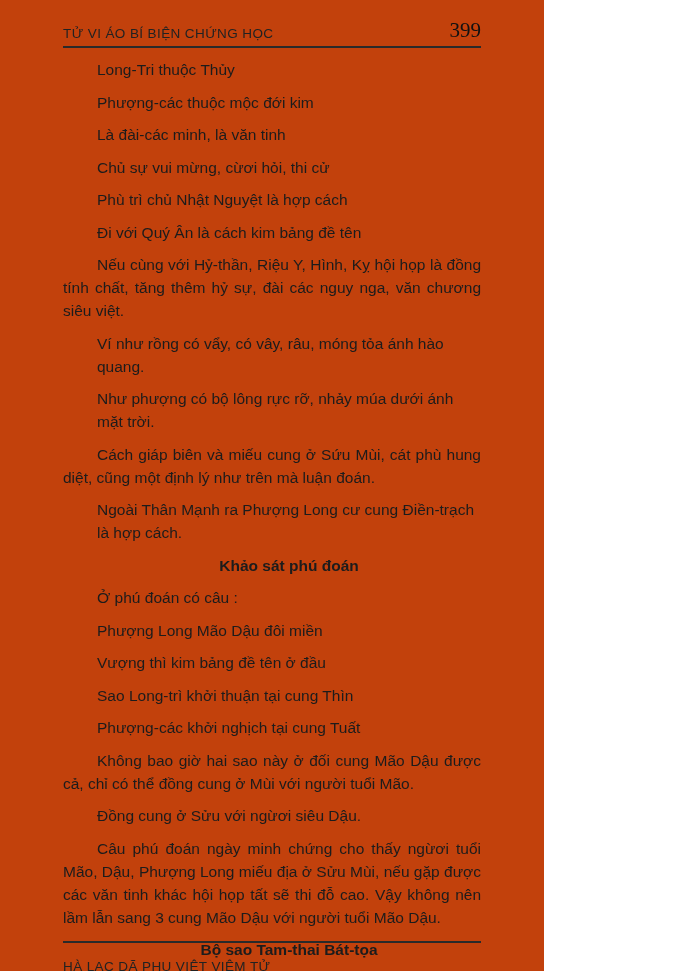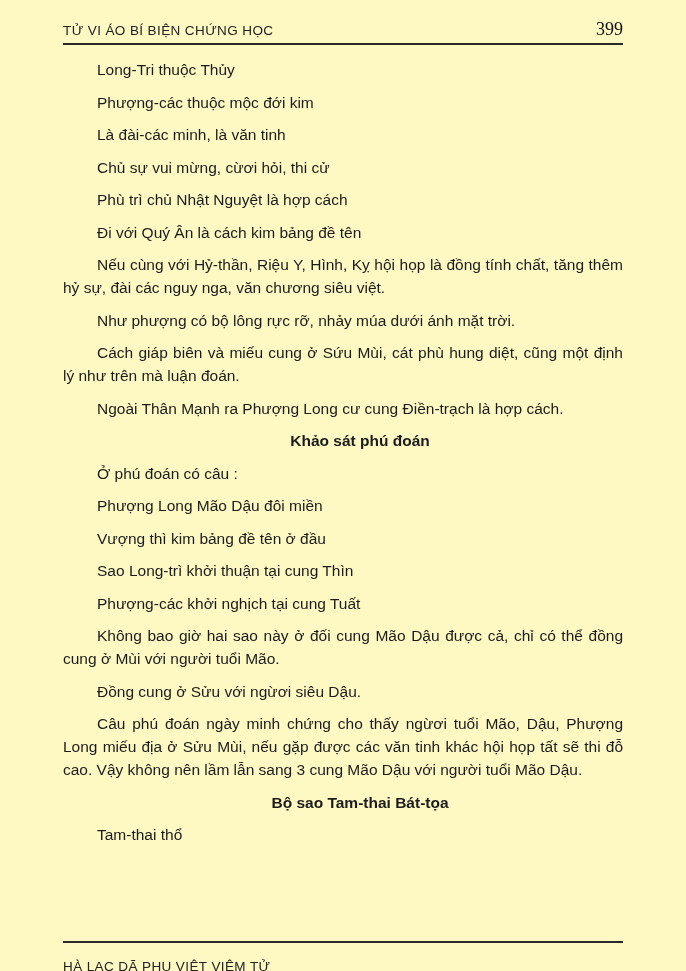--- a/index.html
+++ b/index.html
@@ -1,38 +1,38 @@
 <!DOCTYPE html>
 <html lang="vi"><head>
 <meta charset="utf-8">
 <title>Scanned book page</title>
 <style>
   html, body { margin:0; padding:0; background:#ffffff; }
   .page {
     position:relative;
-    width:686px; height:971px;
-    background:#fef9c3;
+    width:544px; height:971px;
+    background:#c2410c;
     color:#1c1c1c;
     font-family:"Liberation Sans", sans-serif;
     overflow:hidden;
     text-decoration:underline;
   }
   
   .header {
     position:absolute; left:63px; right:63px; top:20px;
     border-bottom:2px solid #2a2a2a;
     padding-bottom:5px;
     display:flex; justify-content:space-between; align-items:flex-end;
   }
   .header-title {
     font-size:13.5px; letter-spacing:0.4px; color:#222;
   }
   .page-number {
     font-family:"Liberation Serif", serif;
-    font-size:18px; color:#111;
+    font-size:21px; color:#111;
     line-height:1;
   }
   
   .content {
     position:absolute; left:63px; right:63px; top:58px;
   }
   .content p {
     margin:0 0 9.5px 0;
     font-size:15.5px;
     line-height:23px;
@@ -59,20 +59,21 @@
   </div>
 
   <div class="content">
     <p class="line">Long-Tri thuộc Thủy</p>
     <p class="line">Phượng-các thuộc mộc đới kim</p>
     <p class="line">Là đài-các minh, là văn tinh</p>
     <p class="line">Chủ sự vui mừng, cừơi hỏi, thi cử</p>
     <p class="line">Phù trì chủ Nhật Nguyệt là hợp cách</p>
     <p class="line">Đi với Quý Ân là cách kim bảng đề tên</p>
     <p class="para">Nếu cùng với Hỷ-thần, Riệu Y, Hình, Kỵ hội họp là đồng tính chất, tăng thêm hỷ sự, đài các nguy nga, văn chương siêu việt.</p>
+    <p class="line">Ví như rồng có vẩy, có vây, râu, móng tỏa ánh hào quang.</p>
     <p class="line">Như phượng có bộ lông rực rỡ, nhảy múa dưới ánh mặt trời.</p>
     <p class="para">Cách giáp biên và miếu cung ở Sứu Mùi, cát phù hung diệt, cũng một định lý như trên mà luận đoán.</p>
     <p class="line">Ngoài Thân Mạnh ra Phượng Long cư cung Điền-trạch là hợp cách.</p>
     <p class="heading">Khảo sát phú đoán</p>
     <p class="line">Ở phú đoán có câu :</p>
     <p class="line">Phượng Long Mão Dậu đôi miền</p>
     <p class="line">Vượng thì kim bảng đề tên ở đầu</p>
     <p class="line">Sao Long-trì khởi thuận tại cung Thìn</p>
     <p class="line">Phượng-các khởi nghịch tại cung Tuất</p>
     <p class="para">Không bao giờ hai sao này ở đối cung Mão Dậu được cả, chỉ có thể đồng cung ở Mùi với người tuổi Mão.</p>

